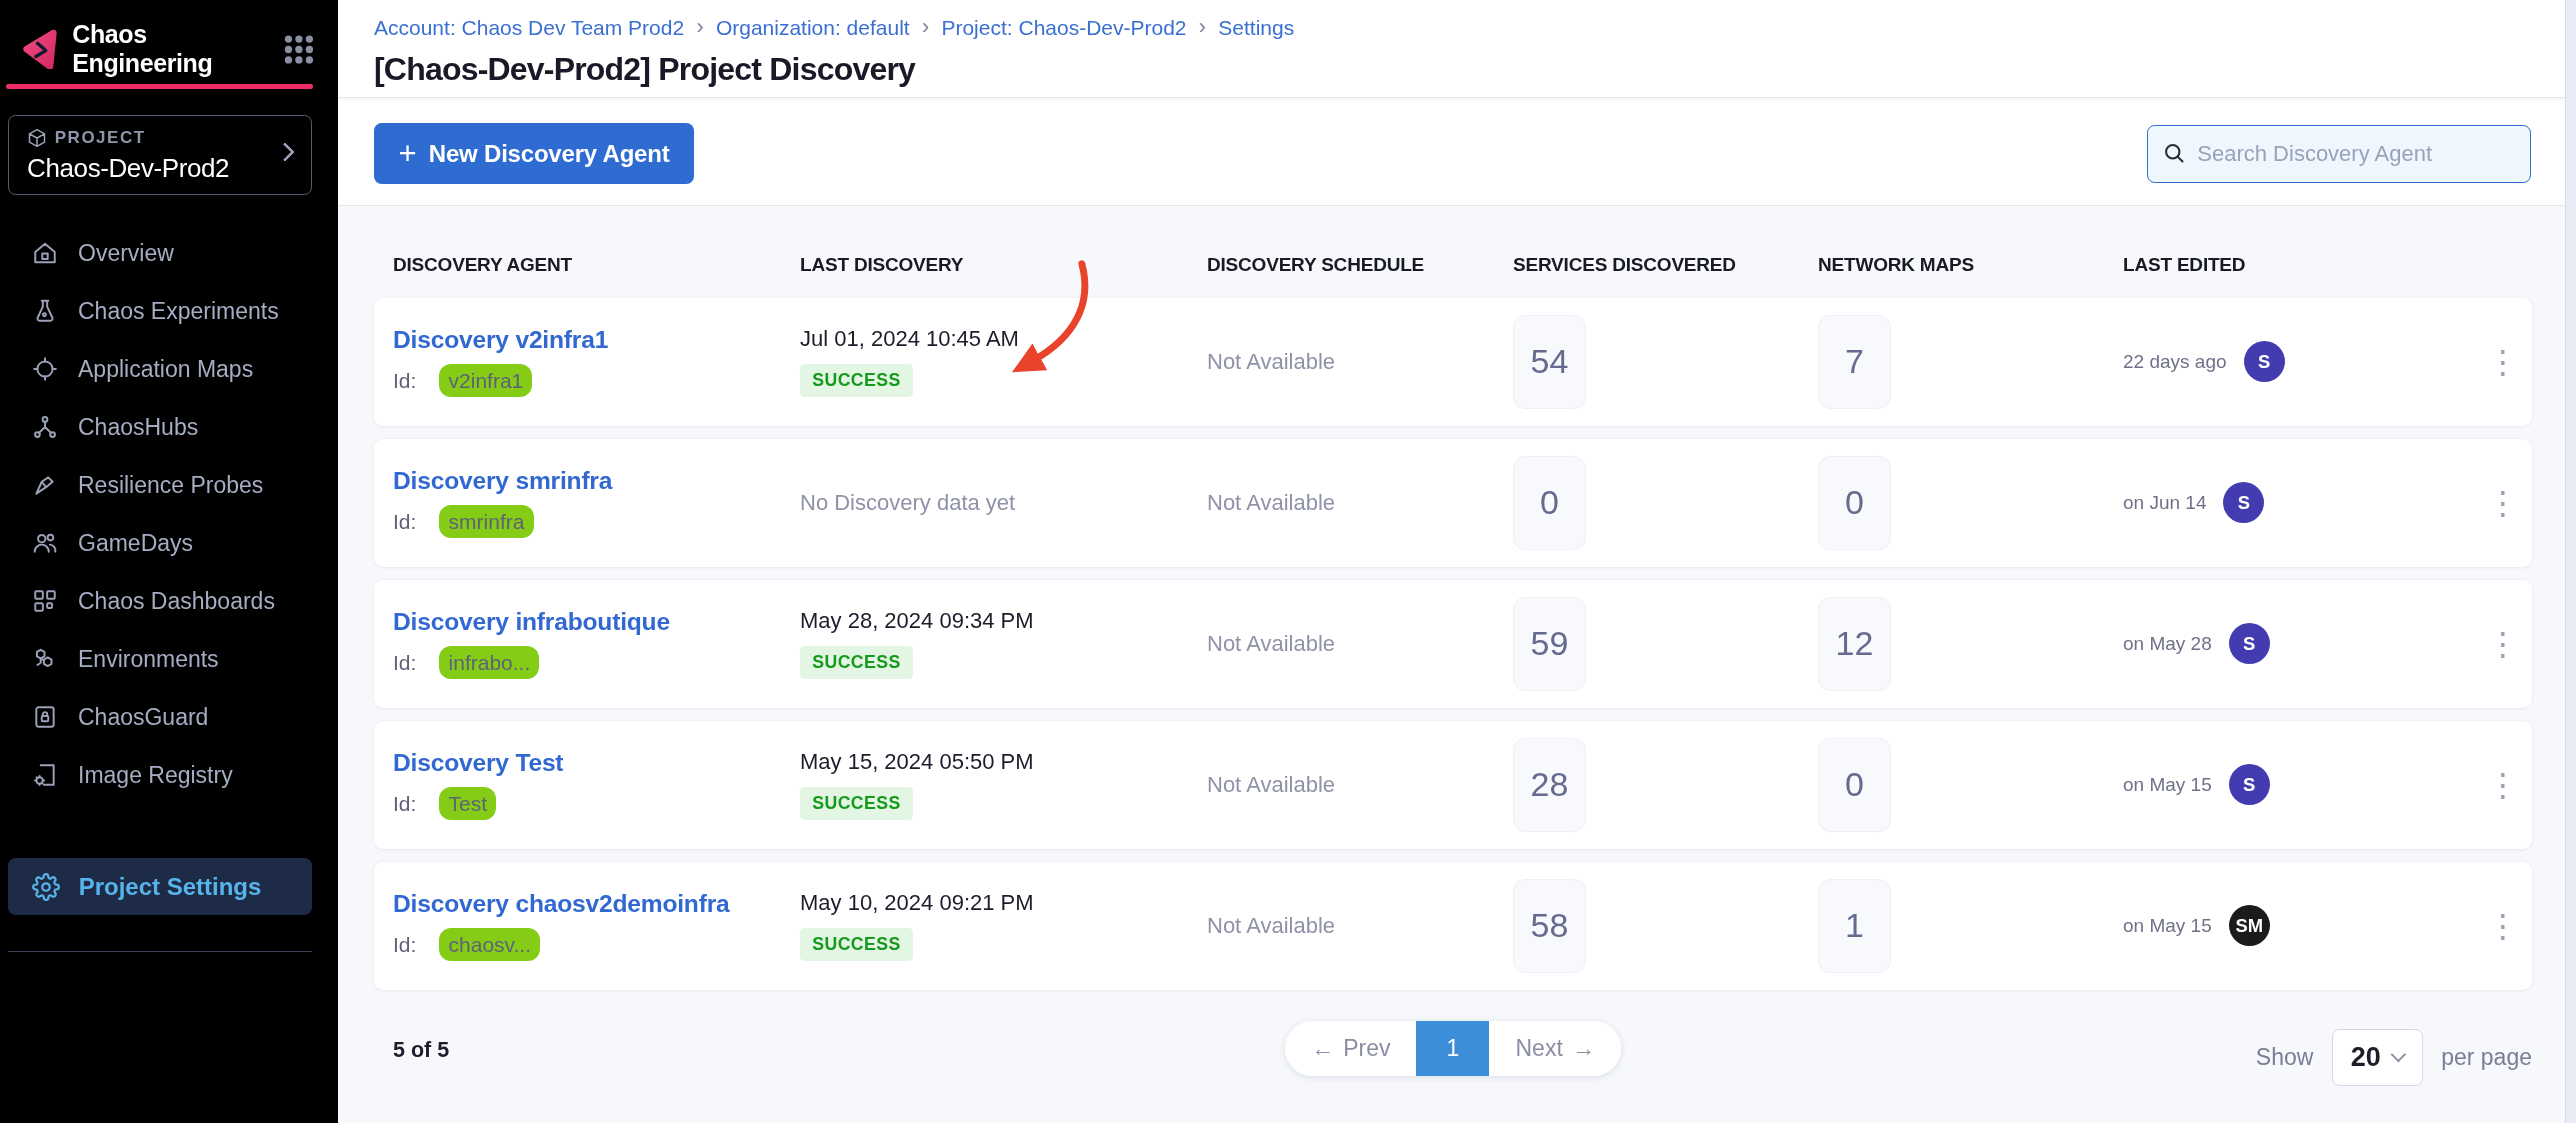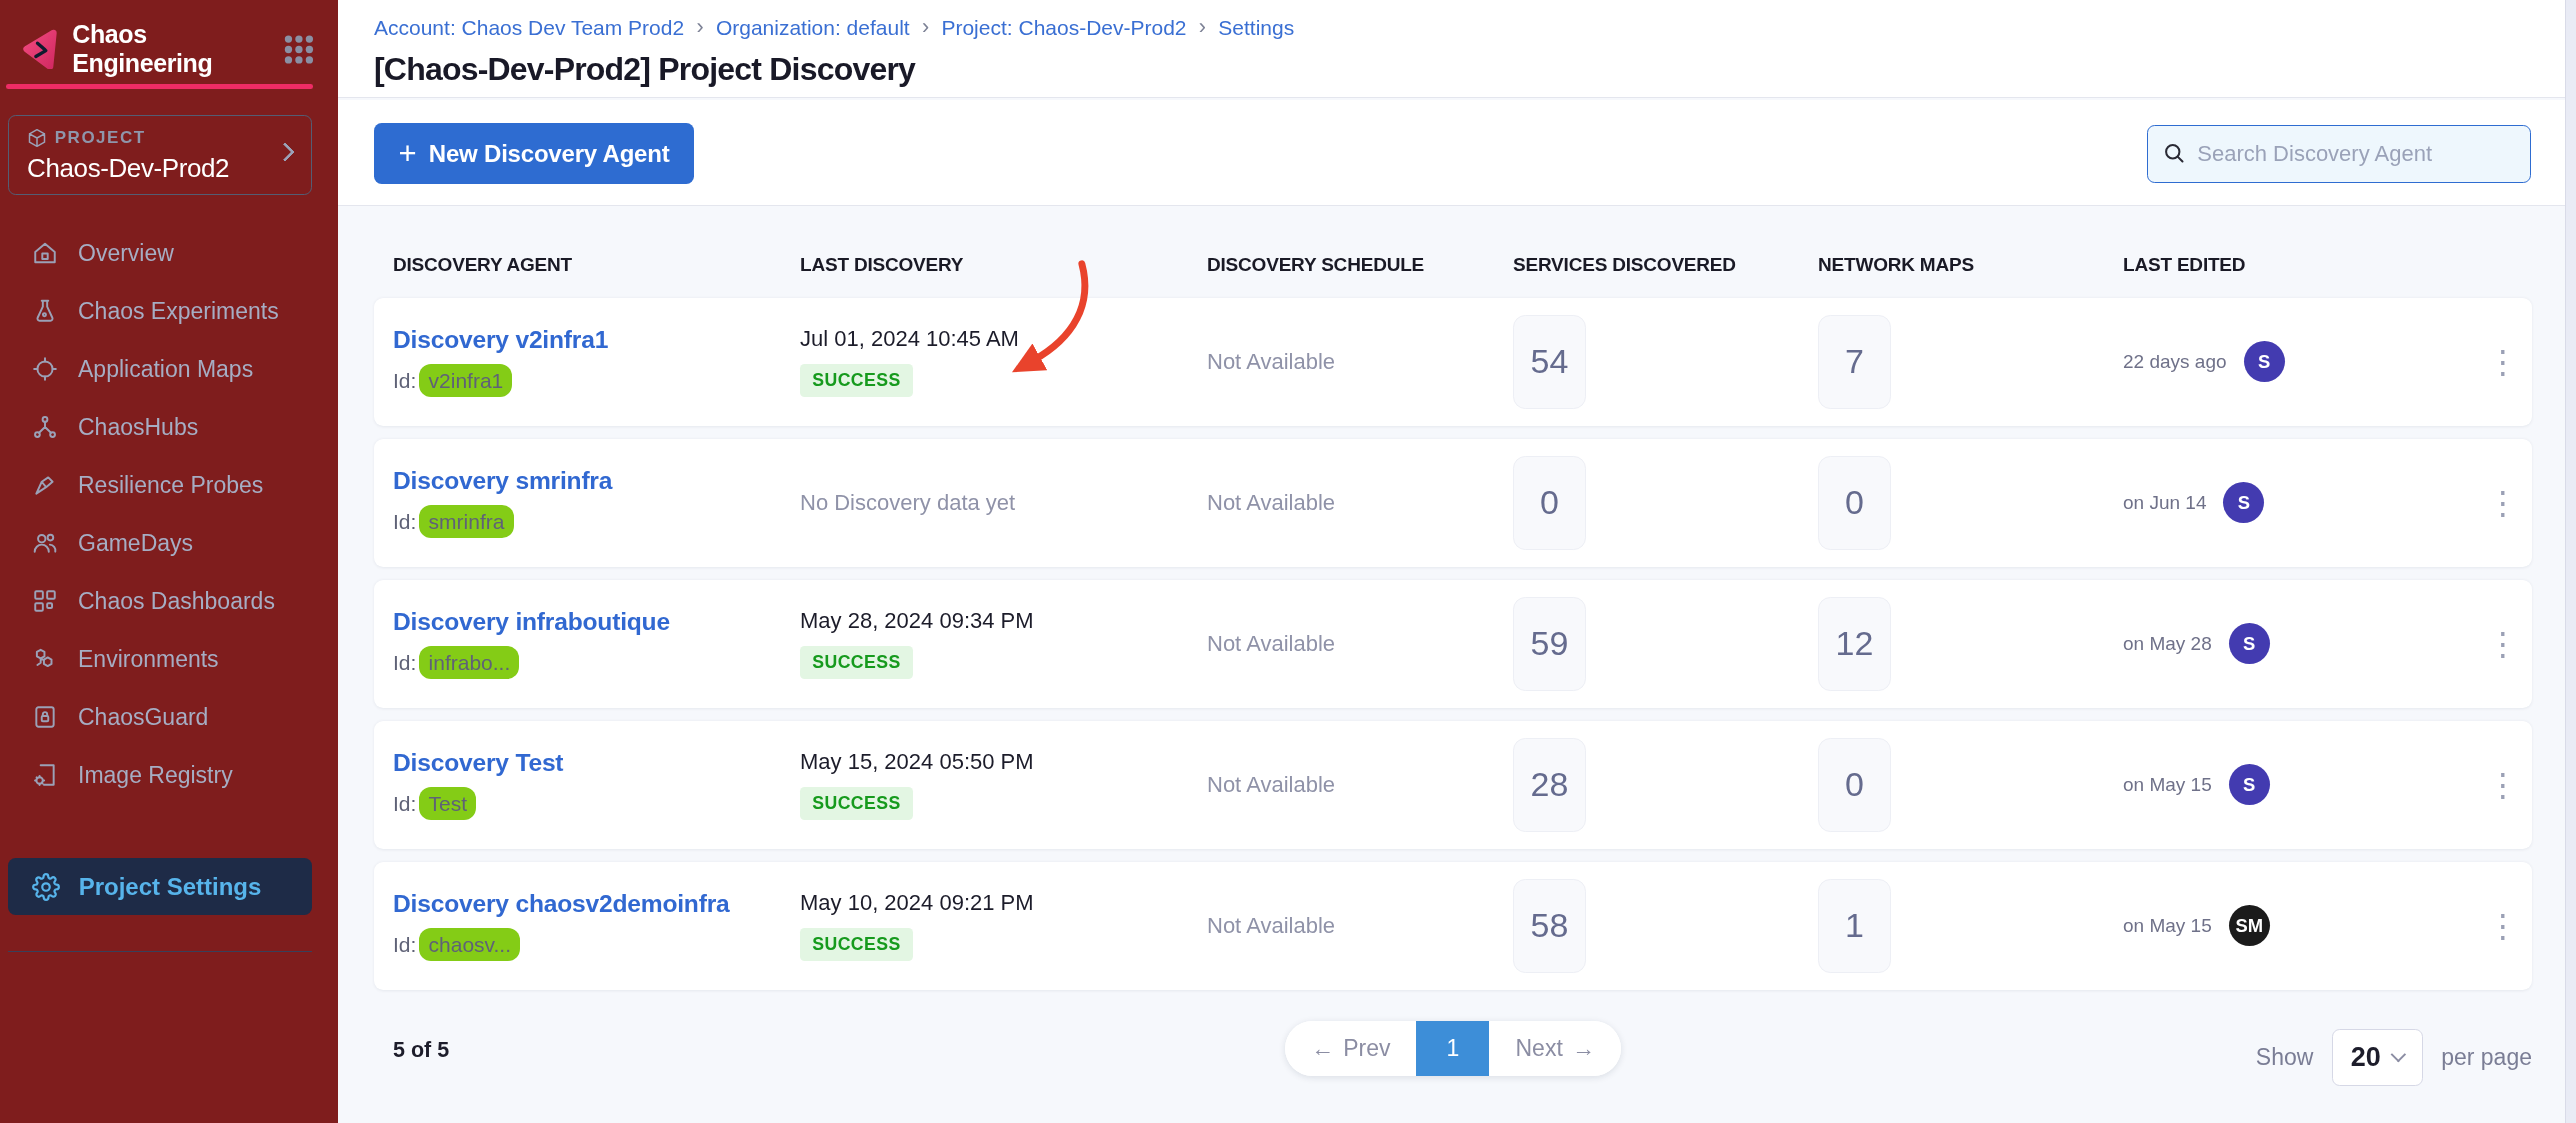--- a/index.html
+++ b/index.html
@@ -1,21 +1,21 @@
 <!DOCTYPE html>
 <html style="font-size:12.3px"><head>
 <meta charset="utf-8">
 <style>
   * { margin:0; padding:0; box-sizing:border-box; }
   html,body { width:2576px; height:1123px; overflow:hidden; background:#f6f8fc;
               font-family:"Liberation Sans","DejaVu Sans",sans-serif; }
 
   
   .sidebar { position:absolute; left:0; top:0; width:338px; height:1123px;
-             background:#7f1d1d; z-index:5; }
+             background:#000000; z-index:5; }
   .logo-row { display:flex; align-items:center; padding:20px 18.4px 0 20px; }
   .logo-mark { width:40px; height:40px; flex:0 0 auto; }
   .app-title { color:#ffffff; font-size:25px; font-weight:700; margin-left:12.3px; letter-spacing:-0.4px; }
   .grid-icon { margin-left:auto; cursor:pointer; }
   .pink-line { position:absolute; left:6.1px; top:84px; width:307px; height:4.6px;
                background:#ee2c65; border-radius:2.3px; }
 
   .project-card { position:absolute; left:7.7px; top:115px; width:304px; height:80px;
                   border:1.5px solid #545d73; border-radius:7.7px; cursor:pointer;
                   padding:12.3px 15.4px 0 18.4px; }
@@ -66,21 +66,21 @@
   .tgrid { display:grid; grid-template-columns:407px 407px 306px 305px 305px 369px 60px;
            align-items:center; }
   .thead { padding:48px 0 21.5px 0; }
   .th { font-size:19px; font-weight:700; color:#1a1a26; letter-spacing:-0.2px;
         text-transform:uppercase; padding-left:19px; }
 
   .row-card { background:#ffffff; border-radius:9.2px; height:128px; margin-bottom:13px;
               box-shadow:0 0.8px 3.1px rgba(20,30,60,0.07); }
   .cell { padding-left:19px; }
   .agent-name { color:#3168d1; font-size:24.6px; font-weight:700; cursor:pointer; letter-spacing:-0.2px; }
-  .agent-id { margin-top:10.7px; font-size:21px; color:#5f6277; display:flex; align-items:center; gap:3px; }
+  .agent-id { margin-top:10.7px; font-size:21px; color:#5f6277; display:flex; align-items:center; gap:23px; }
   .id-pill { background:#84cc16; border-radius:12px; padding:4.6px 9.2px; color:#5f6277; }
   .disc-date { font-size:22px; color:#1c1c2a; }
   .badge-success { display:inline-block; margin-top:12.3px; background:#e3f6e3; color:#169a1d;
                    font-size:17.7px; font-weight:700; letter-spacing:0.4px; padding:6.1px 12.3px;
                    border-radius:4.6px; }
   .no-data, .not-available { font-size:22px; color:#8f92a8; }
   .num-box { display:inline-flex; align-items:center; justify-content:center; min-width:73px;
              height:94px; padding:0 15.4px; background:#f8f9fc; border:0.8px solid #edeff5;
              border-radius:12.3px; font-size:34px; color:#656b8e; }
   .edited-cell { display:flex; align-items:center; justify-content:flex-start; gap:17px; padding-left:19px; }

